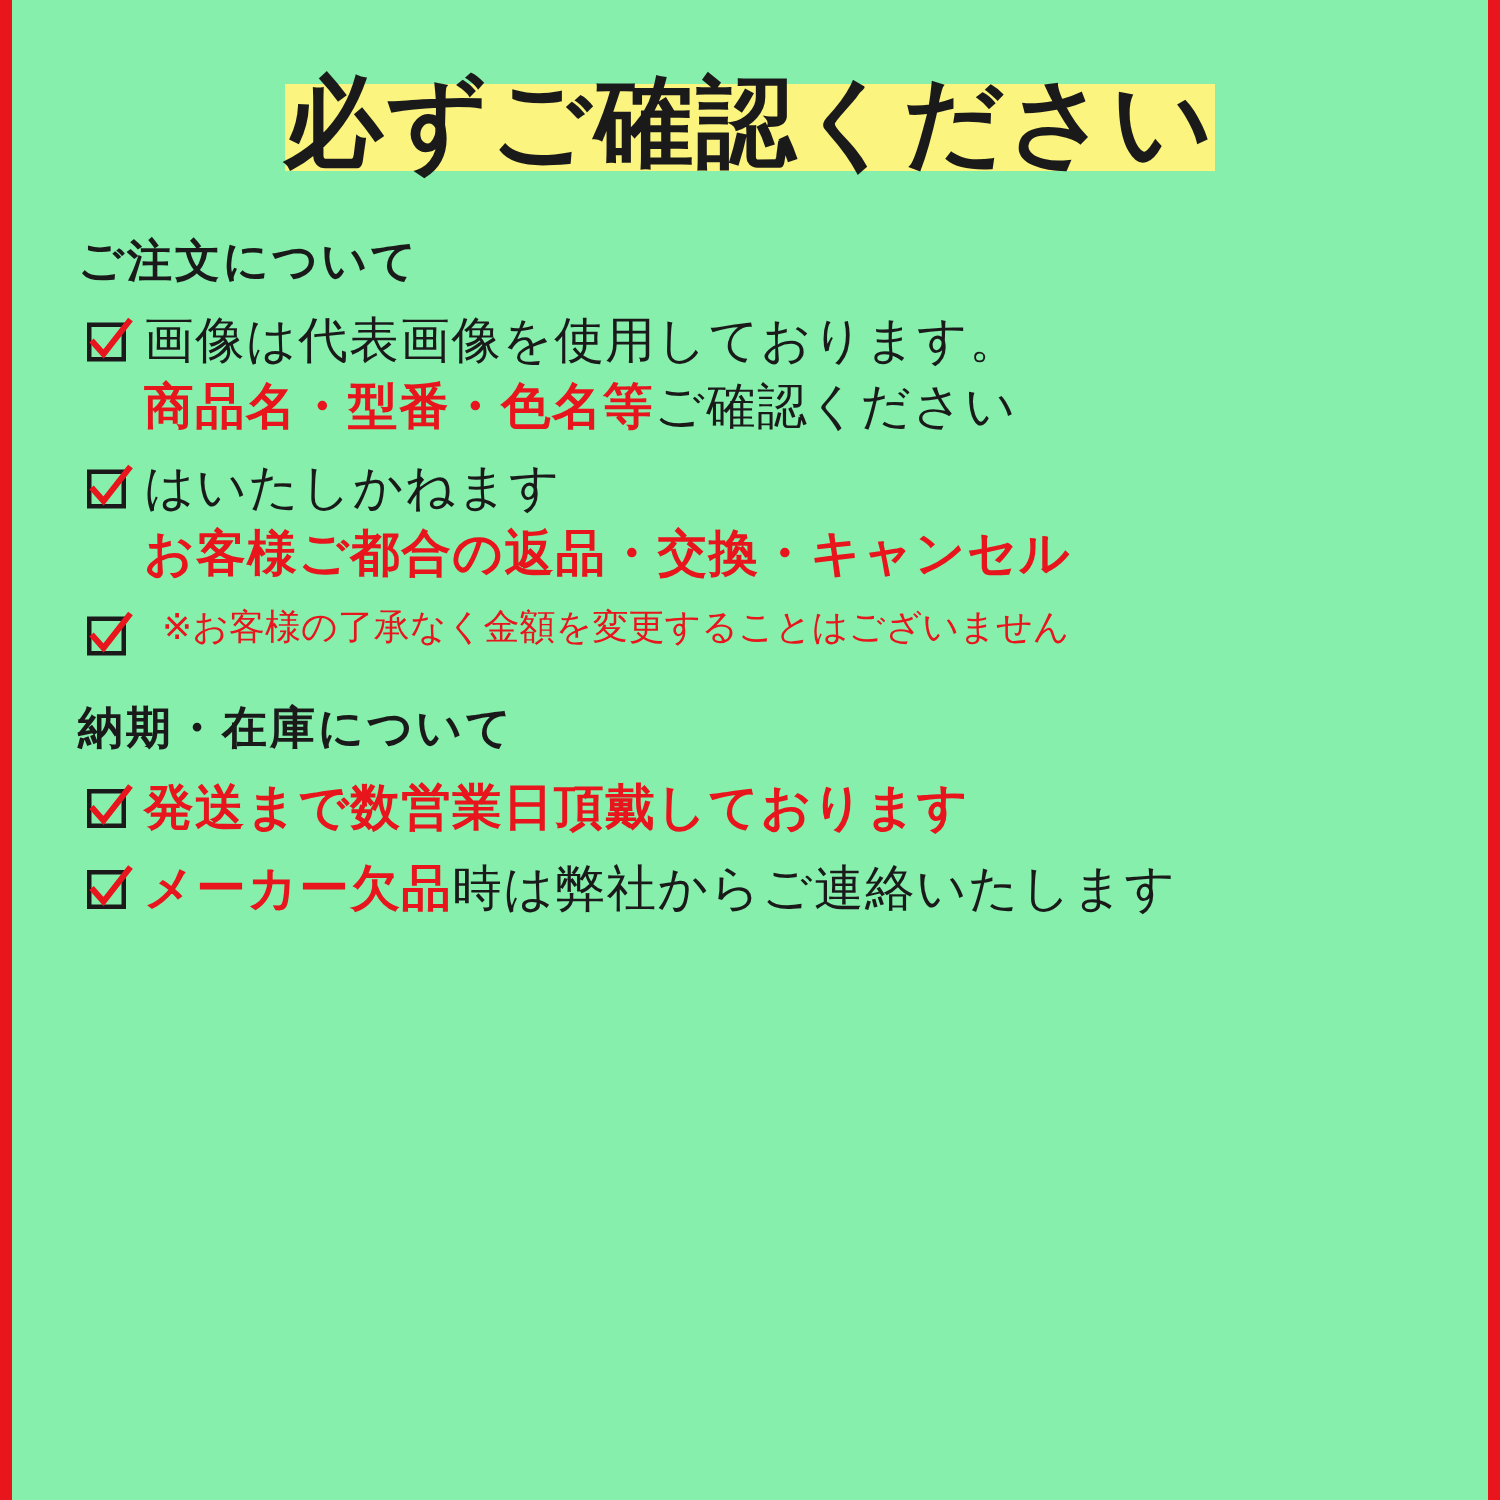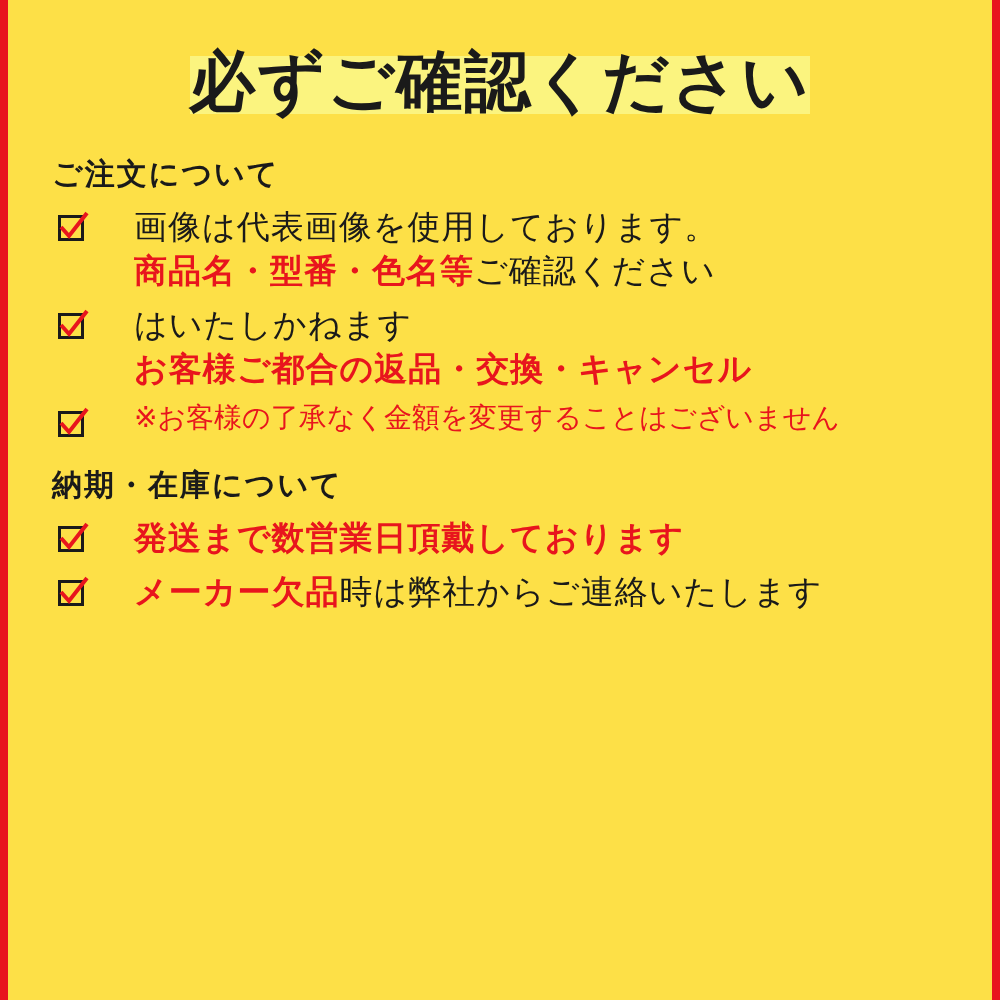--- a/index.html
+++ b/index.html
@@ -13,21 +13,21 @@
     font-family: "DejaVu Sans", "Liberation Sans", sans-serif;
     overflow: hidden;
   }
   .page {
     position: relative;
     width: 1000px;
     height: 1000px;
     box-sizing: border-box;
     border-left: 8px solid #e8151d;
     border-right: 8px solid #e8151d;
-    background: #fde047;
+    background: #86efac;
   }
   .inner {
     position: absolute;
     left: 0;
     top: 0;
     right: 0;
     bottom: 0;
     padding: 34px 36px 0 36px;
     box-sizing: border-box;
   }
@@ -68,21 +68,20 @@
   .section-heading.second {
     margin-top: 24px;
     font-family: Liberation Serif, serif;
   }
 
   
   .item {
     display: flex;
     align-items: flex-start;
     margin: 10px 0 6px 12px;
-    gap: 38px;
   }
   .check-icon {
     flex: 0 0 auto;
     width: 34px;
     height: 34px;
     margin-top: 6px;
     margin-right: 6px;
     position: relative;
   }
   .check-icon .box {
@@ -119,25 +118,25 @@
   .line .red {
     color: #e8151d;
     font-weight: bold;
     text-align: center;
   }
   .line .blk {
     color: #1a1a1a;
     font-weight: normal;
   }
   .note {
-    font-size: 28px;
+    font-size: 24px;
     line-height: 34px;
     color: #e8151d;
     letter-spacing: 0px;
-    margin-left: 0px;
+    margin-left: 12px;
     white-space: nowrap;
   }
 </style>
 </head>
 <body>
 
 <div class="page">
   <div class="inner">
 
     <div class="title-wrap">

